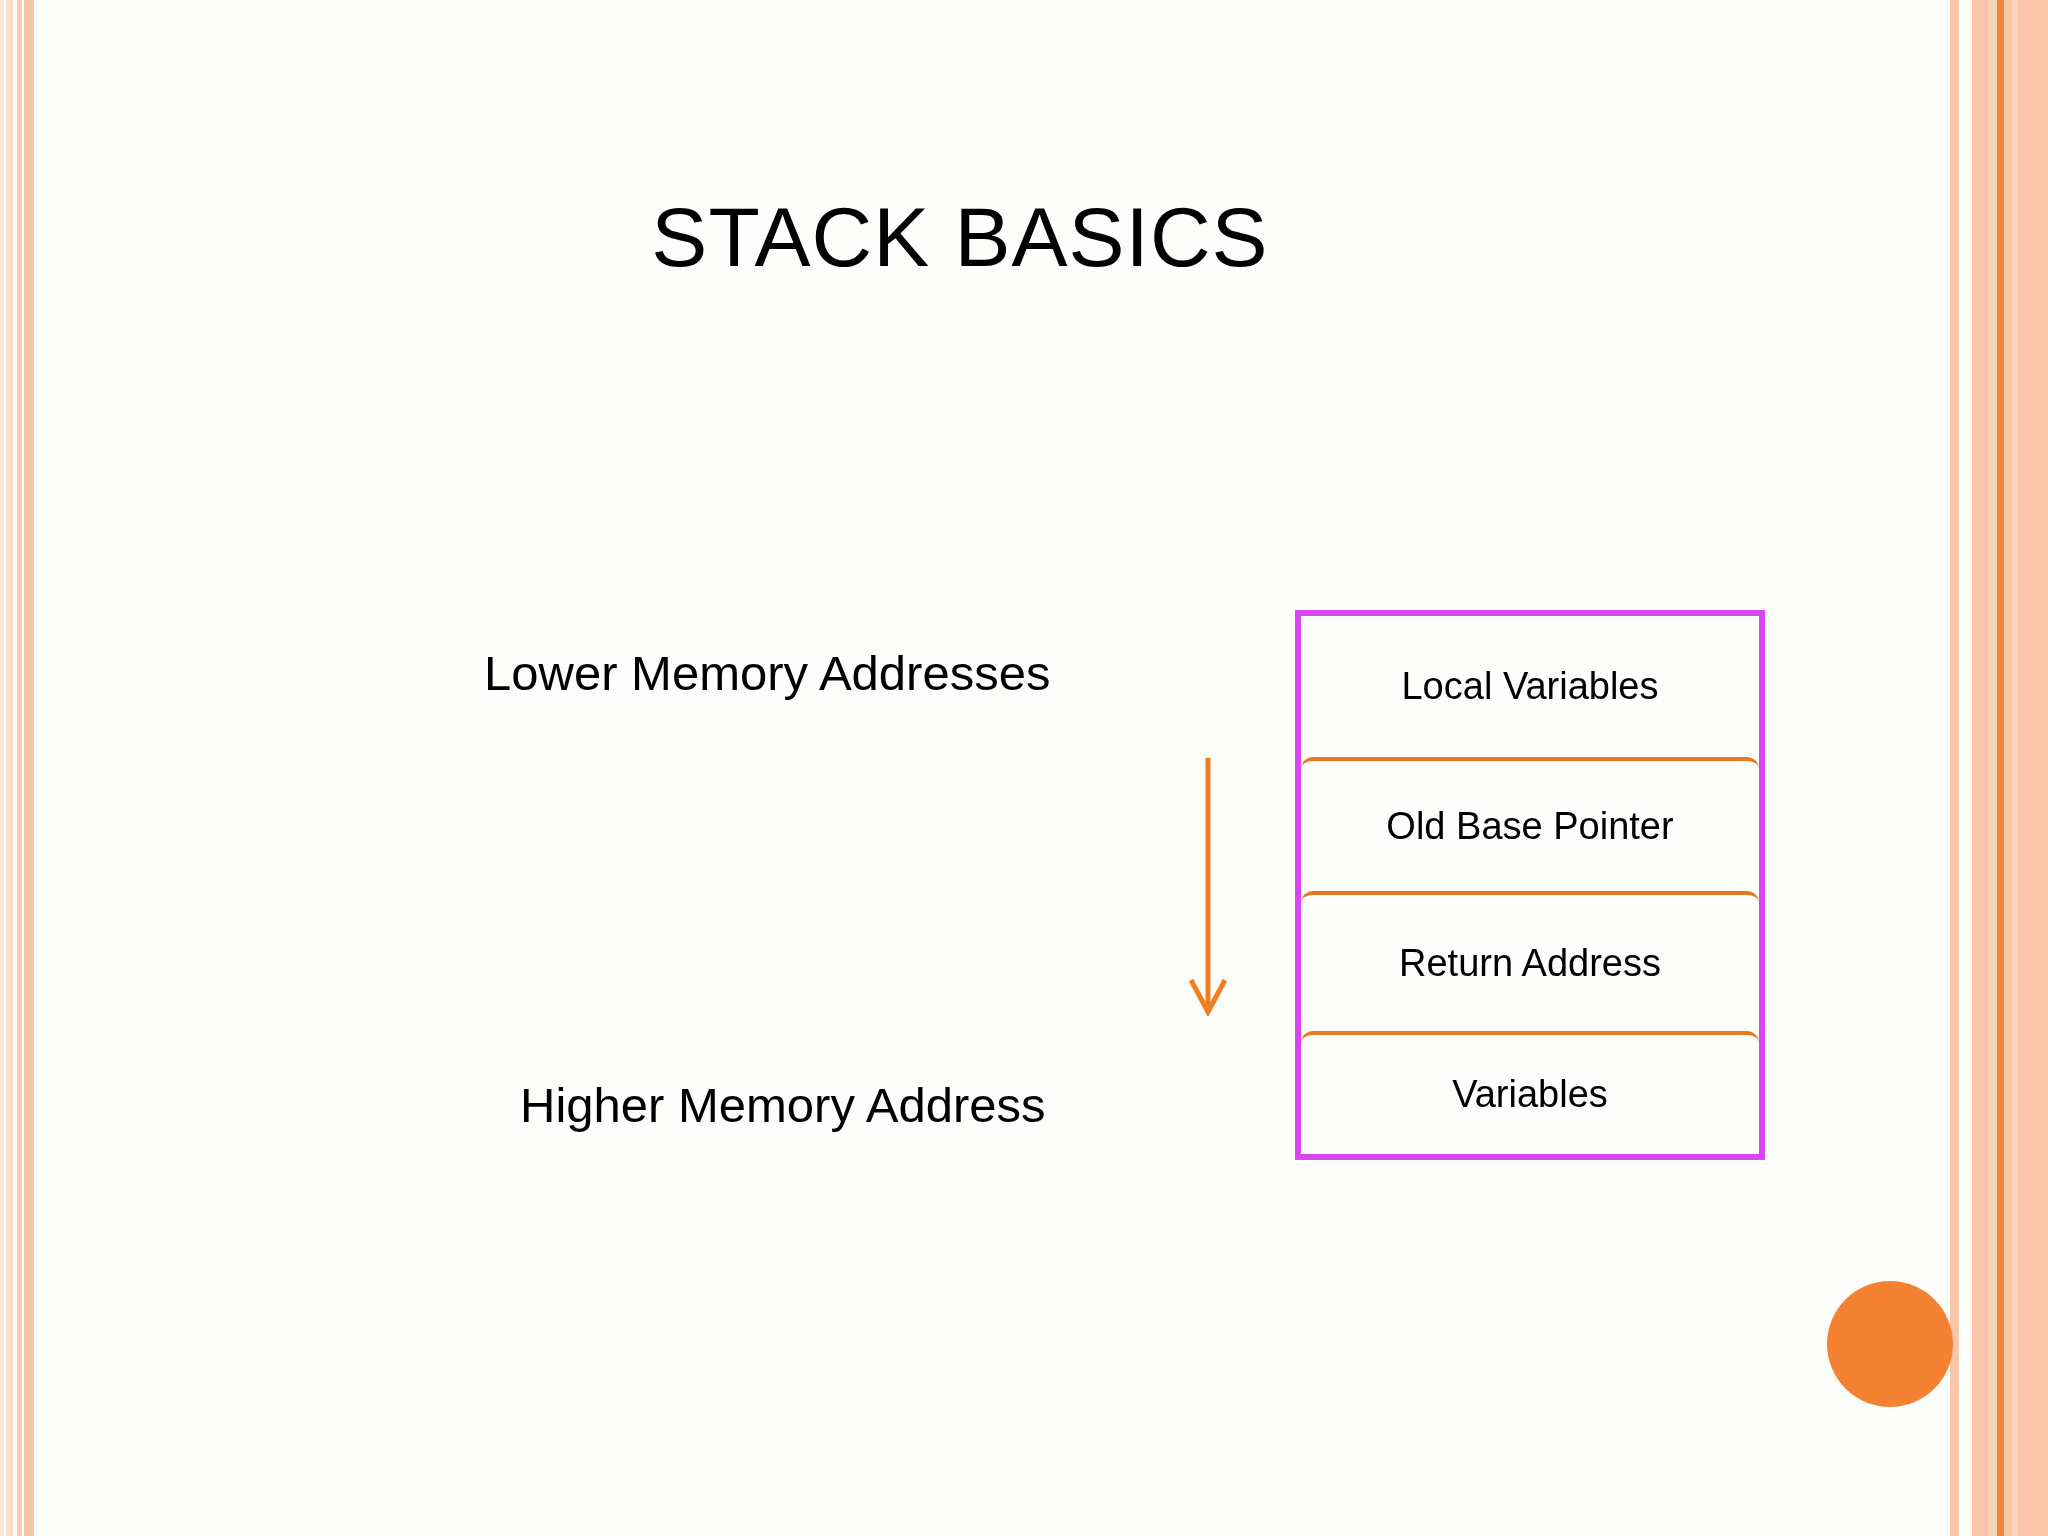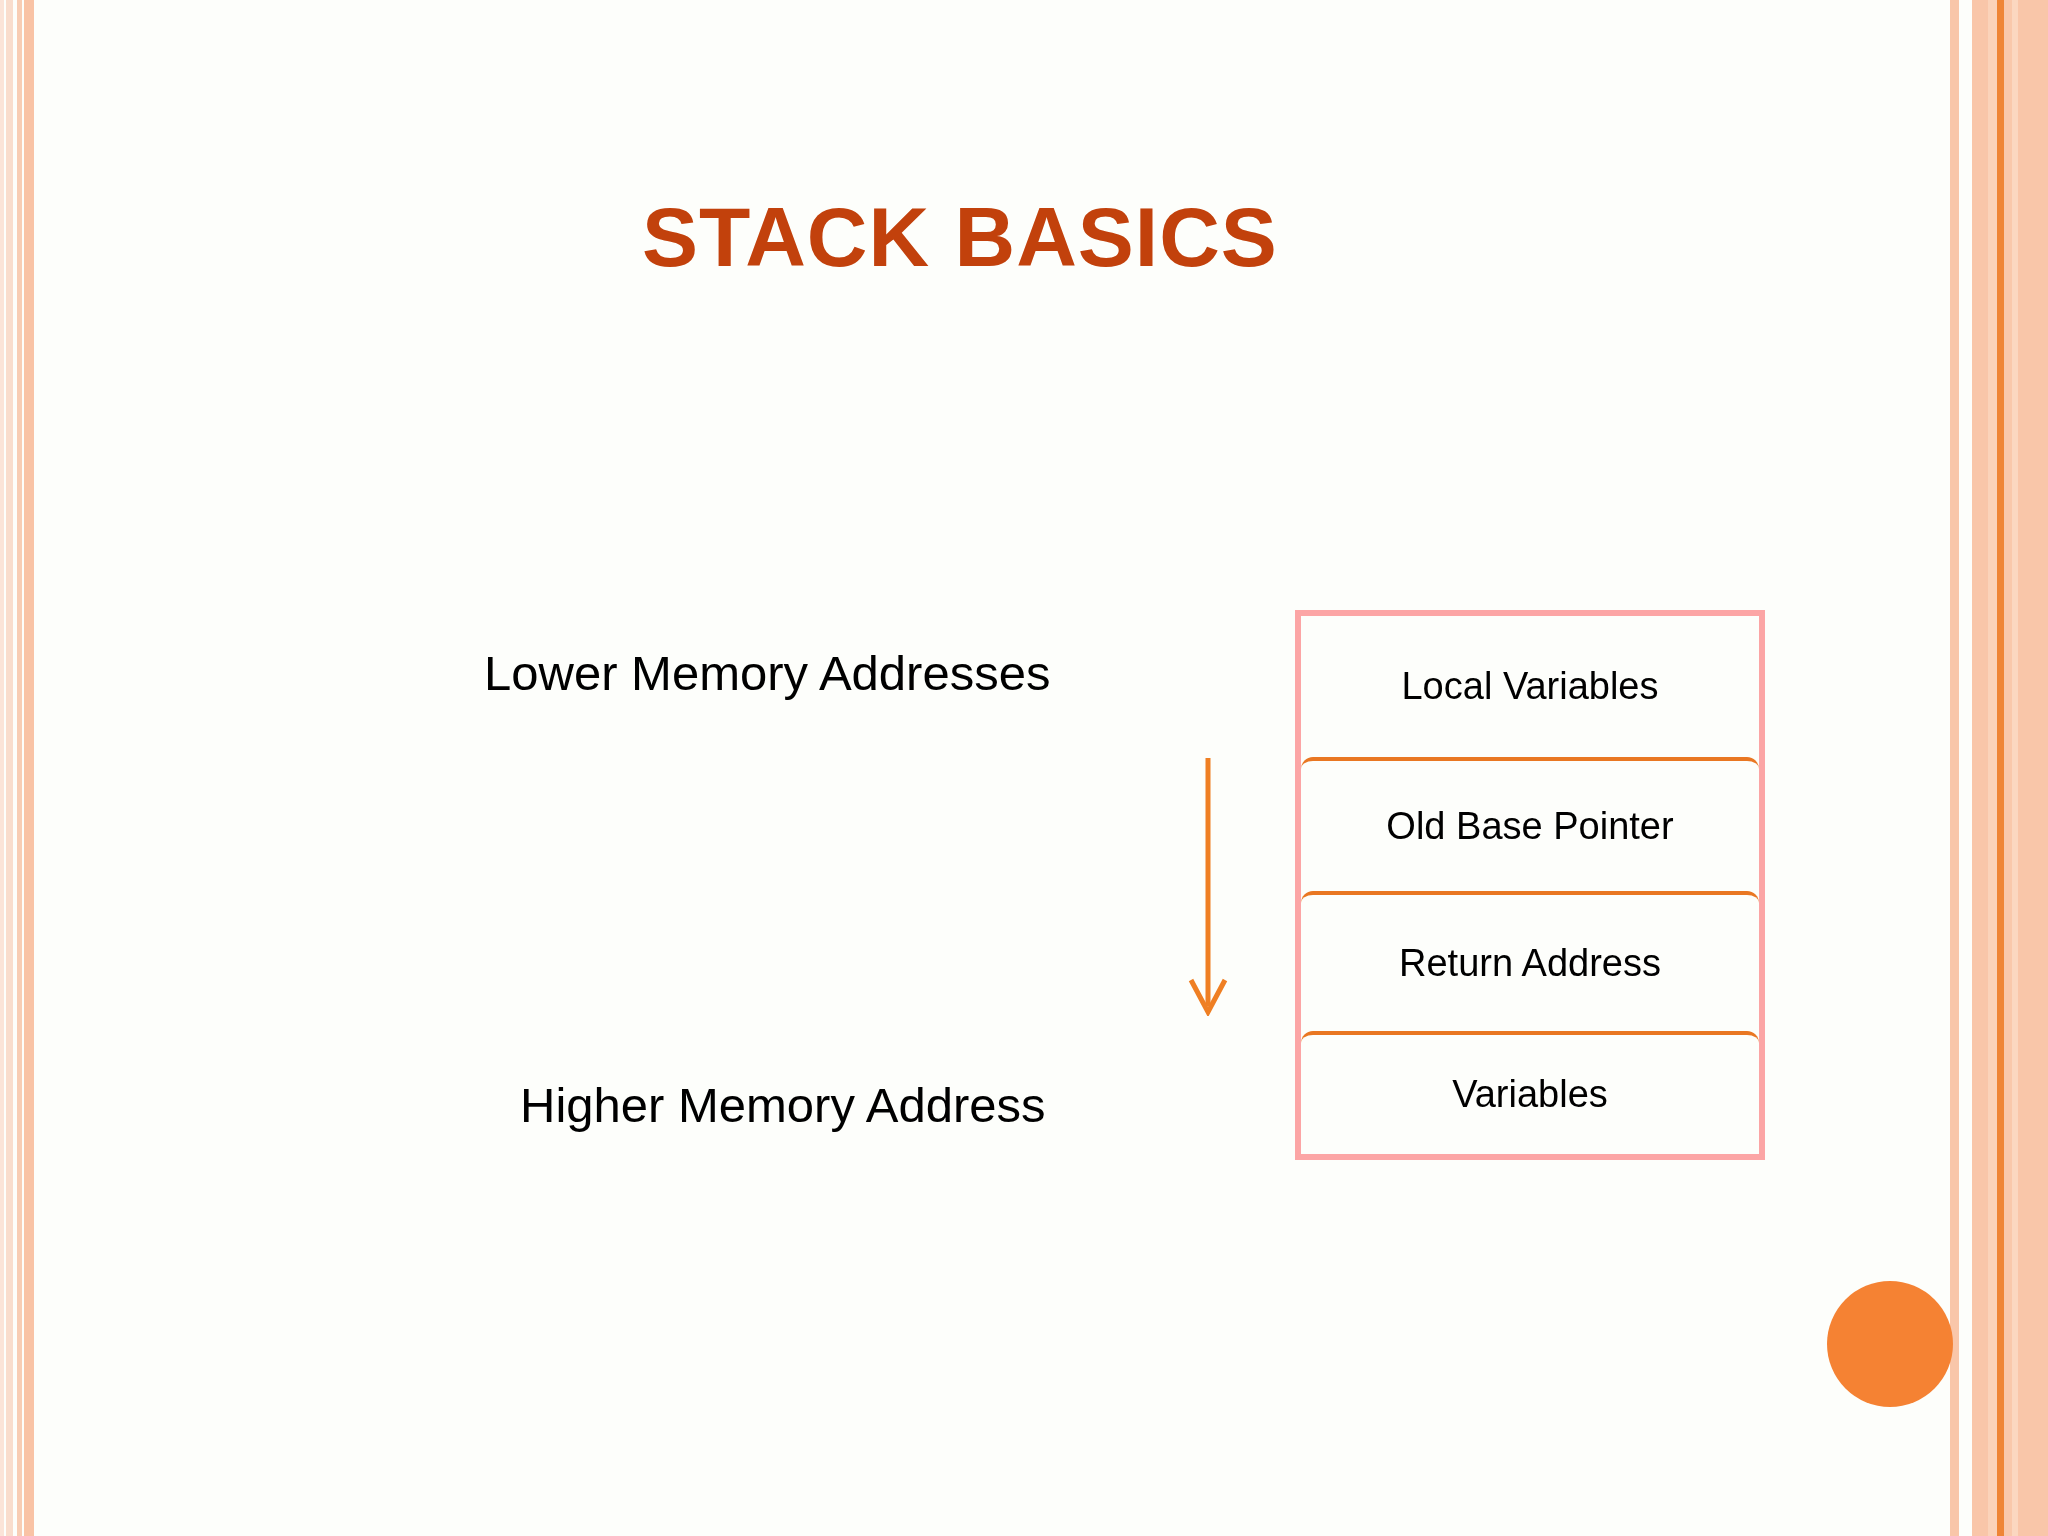--- a/index.html
+++ b/index.html
@@ -44,23 +44,23 @@
   .stripe-r6 { left: 2012px; width: 6px;  background: #fbd7c0; }
   .stripe-r7 { left: 2018px; width: 30px; background: #f9c6a9; }
 
   
   #title {
     position: absolute;
     left: 0;
     top: 195px;
     width: 1920px;
     text-align: center;
-    color: #c2410c;
+    color: #000000;
     font-size: 84px;
-    font-weight: 700;
+    font-weight: 400;
     letter-spacing: 1px;
     line-height: 1;
     white-space: nowrap;
   }
 
   
   .mem-label {
     position: absolute;
     color: #000000;
     font-size: 49px;
@@ -80,21 +80,21 @@
   }
 
   
   #stack-box {
     position: absolute;
     left: 1295px;
     top: 610px;
     width: 470px;
     height: 550px;
     box-sizing: border-box;
-    border: 6px solid #fca5a5;
+    border: 6px solid #d946ef;
     background: #fdfefb;
     display: flex;
     flex-direction: column;
   }
   .stack-cell {
     position: relative;
     box-sizing: border-box;
     display: flex;
     align-items: center;
     justify-content: center;

